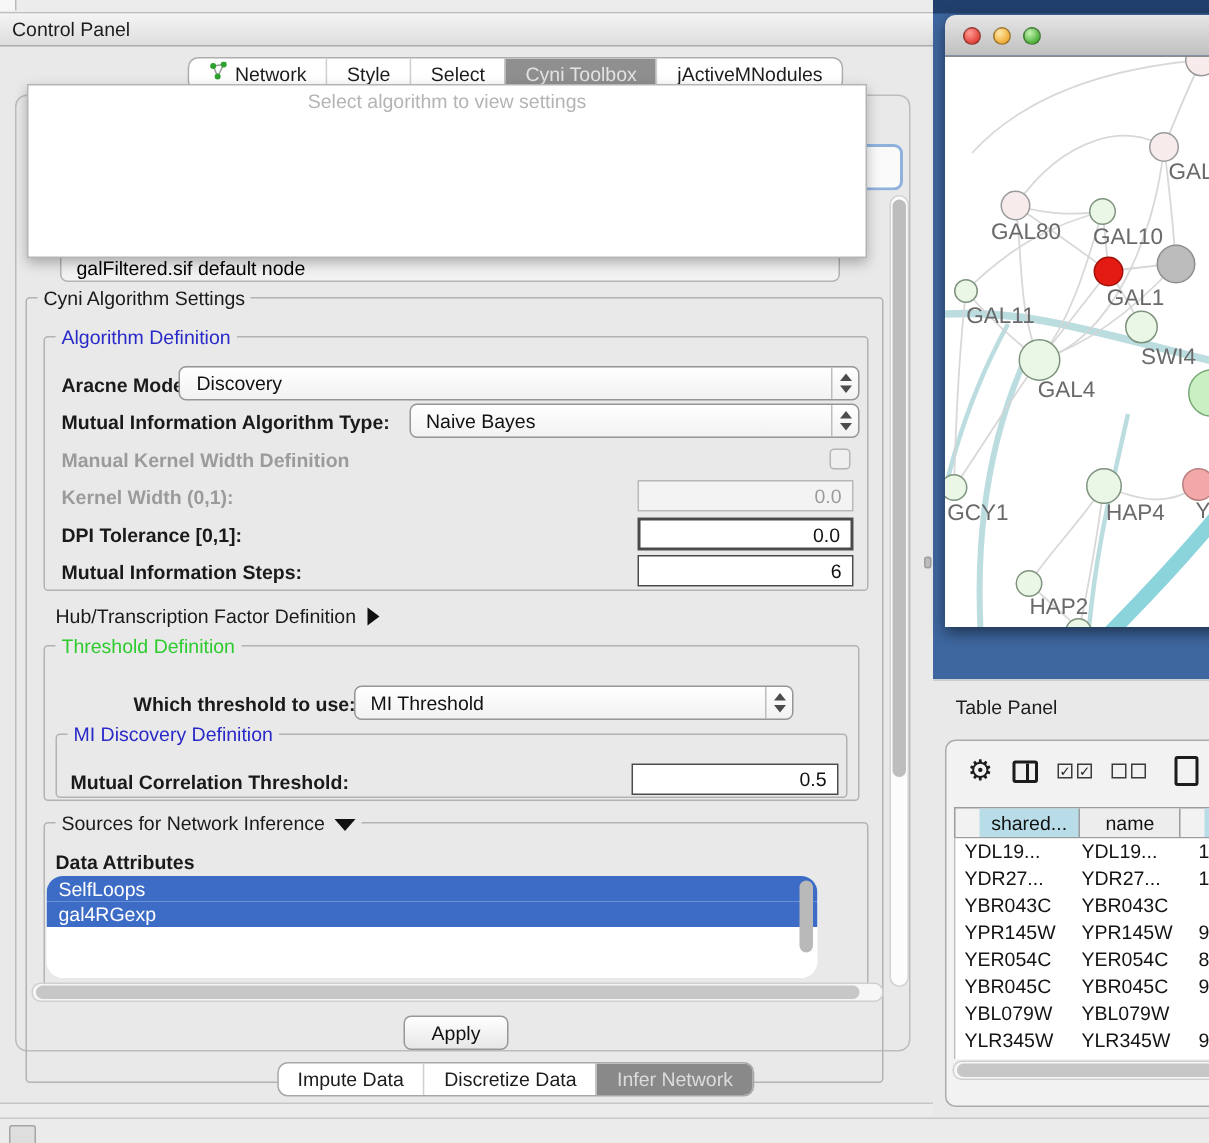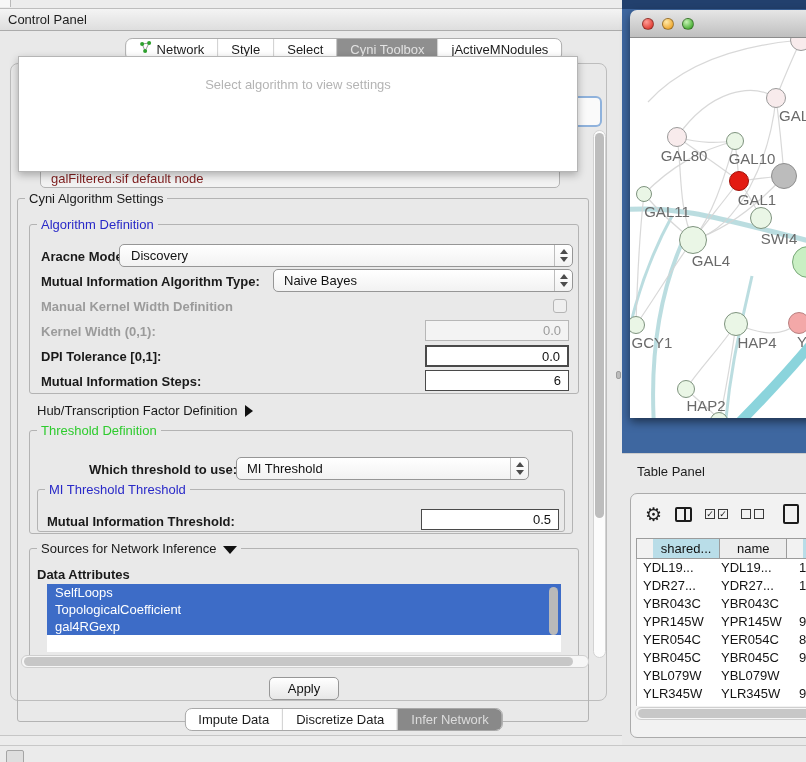--- a/index.html
+++ b/index.html
@@ -70,28 +70,28 @@
 
   .vscroll { position:absolute; width:13px; background:#fcfcfc; border:1px solid #d2d2d2; border-radius:7px; }
   .vscroll .thumb { position:absolute; left:1px; top:2px; width:9px; height:385px; background:#bdbdbd; border-radius:5px; }
 
   .apply-btn { position:absolute; width:70px; height:23px; border:1px solid #979797; border-radius:5px;
     background:linear-gradient(#ffffff,#e7e7e7); font-size:13px; color:#111; text-align:center; line-height:21px; }
 
   
   .dd-popup { position:absolute; left:18px; top:56px; width:560px; height:116px; background:#ffffff;
     border:1px solid #b5b5b5; box-shadow:0 3px 8px rgba(0,0,0,.28); z-index:10; }
-  .dd-placeholder { height:16px; margin-top:20px; text-align:center; font-size:13px; color:#b4b4b4; }
+  .dd-placeholder { height:16px; margin-top:3px; text-align:center; font-size:13px; color:#b4b4b4; }
   .dd-item { height:16px; line-height:16px; font-size:13px; color:#0c0c0c; padding-left:6px; white-space:nowrap; }
   .dd-item.highlight { font-weight:bold; }
 
   .combo-fragment { position:absolute; left:578px; top:96px; width:24px; height:31px; z-index:5;
     background:#fafafa; border:2px solid #8fb2dc; border-left:none; border-radius:0 6px 6px 0; }
   .obscured-combo { position:absolute; left:40px; top:167px; width:520px; height:21px; z-index:5;
-    background:#f2f2f2; border:1px solid #b3b3b3; border-radius:5px; font-size:13px; color:#7f1d1d;
+    background:#f2f2f2; border:1px solid #b3b3b3; border-radius:5px; font-size:13px; color:#000000;
     padding:3px 0 0 10px; white-space:nowrap; overflow:hidden; }
 
   .split-grip { position:absolute; left:616px; top:371px; width:5px; height:8px; background:#bdbdbd; border:1px solid #9e9e9e; border-radius:2px; }
 
   
   .desktop { position:absolute; left:622px; top:0; width:184px; height:453px; background:#3e67a0; }
   .desktop-topstrip { position:absolute; left:0; top:0; width:100%; height:9px; background:#22406d; }
   .net-window { position:absolute; left:8px; top:10px; width:200px; height:408px; border-radius:7px 7px 0 0;
     box-shadow:0 4px 10px rgba(0,0,0,.5); }
   .net-titlebar { height:28px; background:linear-gradient(#e6e6e6,#bfbfbf); border-radius:7px 7px 0 0;
@@ -228,36 +228,35 @@
       <div class="combo" style="left:225px; top:393px; width:293px;">
         <span>MI Threshold</span>
         <span class="spacer"></span>
         <span class="stepper">
             <span class="tri-up"></span>
             <span class="tri-dn"></span>
           </span>
       </div>
 
       <div class="group" style="left:26px; top:425px; width:528px; height:43px;"></div>
-      <span class="group-label lbl-blue" style="left:34px; top:418px;">MI Threshold Threshold</span>
-
-      <span class="fld-label" style="left:36px; top:450px;">Mutual Information Threshold:</span>
+      <span class="group-label lbl-blue" style="left:34px; top:418px;">MI Discovery Definition</span>
+
+      <span class="fld-label" style="left:36px; top:450px;">Mutual Correlation Threshold:</span>
       <span class="tfield thin" style="left:410px; top:445px; width:138px;">0.5</span>
 
       <div class="group" style="left:18px; top:484px; width:550px; height:112px;"></div>
       <span class="group-label lbl-black" style="left:26px; top:477px;">
         <span>Sources for Network Inference</span><span class="tri-down-lg"></span>
       </span>
 
       <span class="fld-label" style="left:26px; top:503px;">Data Attributes</span>
 
-      <div class="attr-list" id="attr-list" style="left:36px; top:520px; width:514px; height:68px;">
+      <div class="attr-list" id="attr-list" style="left:20px; top:520px; width:514px; height:68px;border-radius:11px;">
 
       <div class="attr-item" style="background: rgb(61, 108, 199);">SelfLoops</div>
-          <div class="attr-item" style="background: rgb(61, 108, 199);">TopologicalCoefficient</div>
           <div class="attr-item" style="background: rgb(61, 108, 199);">gal4RGexp</div>
           <div class="list-scroll-thumb"></div>
         </div>
 
       <div class="hbar" style="left:10px; top:591px; width:568px;">
           <div class="thumb"></div>
         </div>
 
       <div class="apply-btn" style="left:258px; top:613px;">Apply</div>
 

